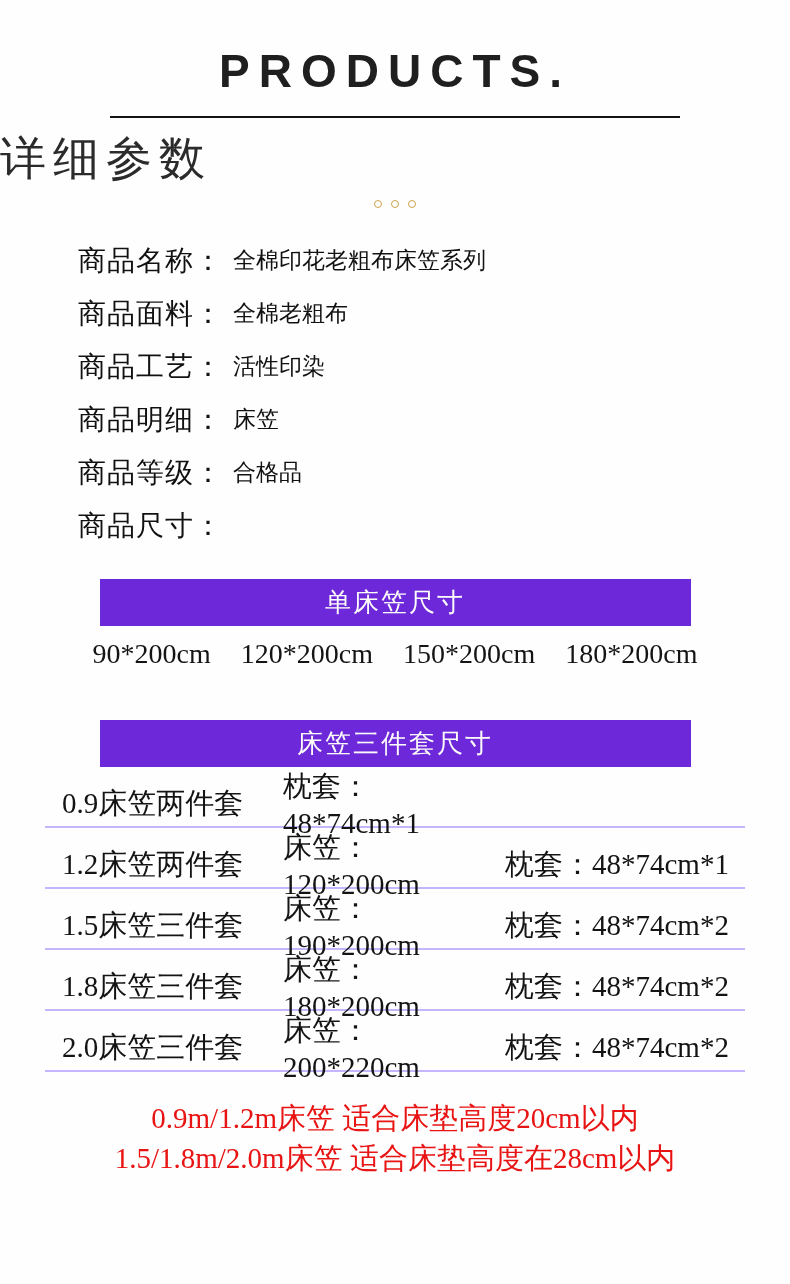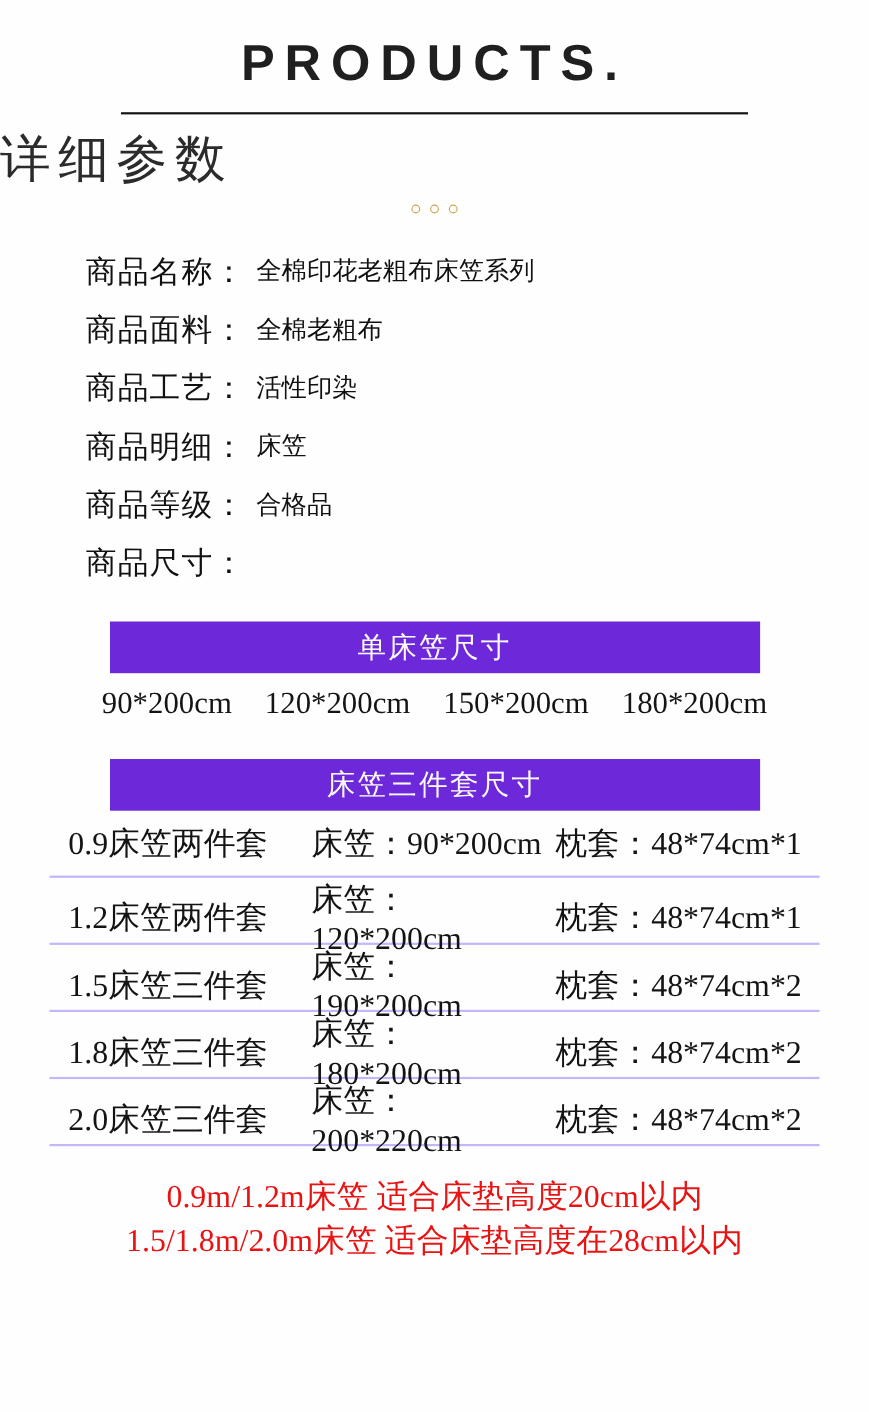--- a/index.html
+++ b/index.html
@@ -7,21 +7,21 @@
     width:790px;height:1284px;
     background:#fffefe;
     font-family:"Liberation Serif","DejaVu Serif",serif;
     color:#1a1a1a;
     overflow:hidden;
   }
   .page{width:790px;height:1284px;position:relative;}
 
   
   .brand-title{
-    padding-top:28px;
+    padding-top:42px;
     text-align:center;
     font-family:"Liberation Sans","DejaVu Sans",sans-serif;
     font-weight:700;
     font-size:46px;
     letter-spacing:9px;
     color:#1f1f1f;
     line-height:58px;
   }
   .header-rule{
     width:570px;
@@ -74,21 +74,21 @@
     height:47px;
     margin:0 auto;
     background:#6d28d9;
     color:#fdfbfa;
     font-size:26px;
     letter-spacing:2px;
     text-align:center;
     line-height:47px;
   }
   .banner.first{margin-top:27px;}
-  .banner.second{margin-top:30px;}
+  .banner.second{margin-top:46px;}
 
   
   .sizes-row{
     margin-top:8px;
     height:40px;
     display:flex;
     justify-content:center;
     align-items:center;
     gap:30px;
     font-size:28px;
@@ -166,21 +166,20 @@
     <span>90*200cm</span>
     <span>120*200cm</span>
     <span>150*200cm</span>
     <span>180*200cm</span>
   </div>
 
   <div class="banner second">床笠三件套尺寸</div>
   <div class="set-table">
     <div class="set-row">
       <span class="c1">0.9床笠两件套</span>
-      <span class="c2">床笠：90*200cm</span>
       <span class="c3">枕套：48*74cm*1</span>
     </div>
     <div class="set-row">
       <span class="c1">1.2床笠两件套</span>
       <span class="c2">床笠：120*200cm</span>
       <span class="c3">枕套：48*74cm*1</span>
     </div>
     <div class="set-row">
       <span class="c1">1.5床笠三件套</span>
       <span class="c2">床笠：190*200cm</span>

